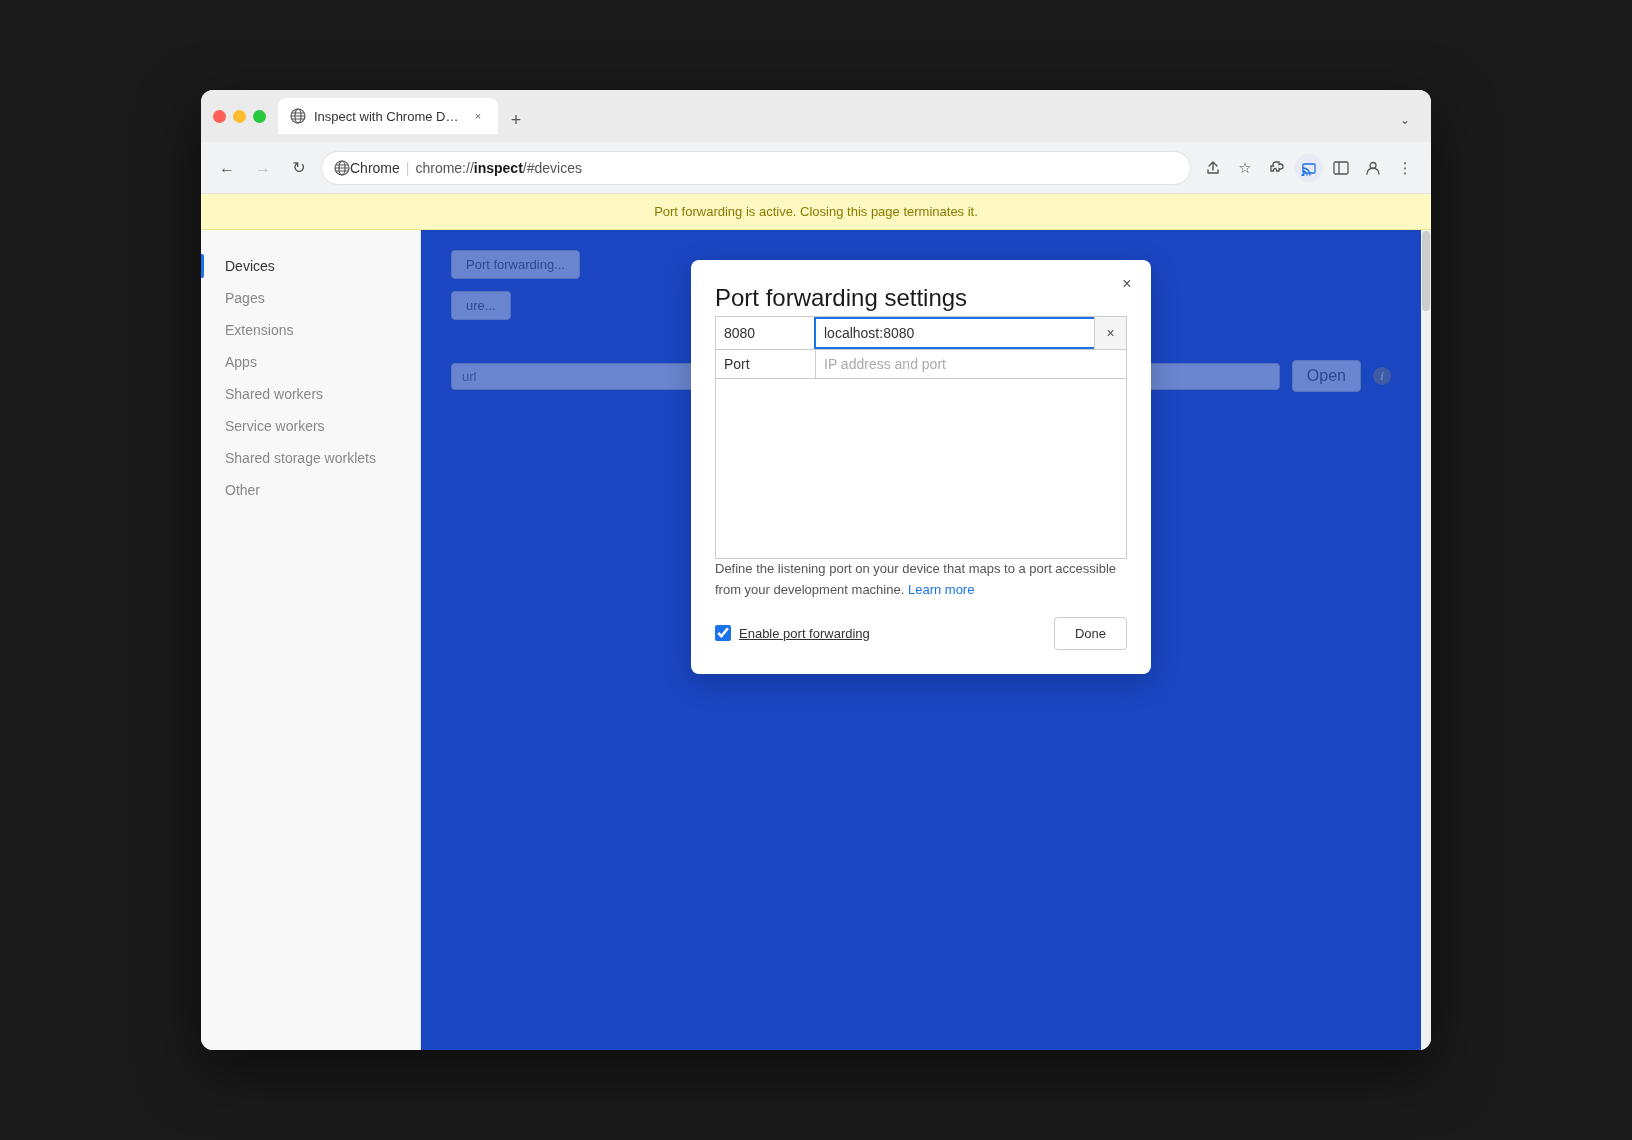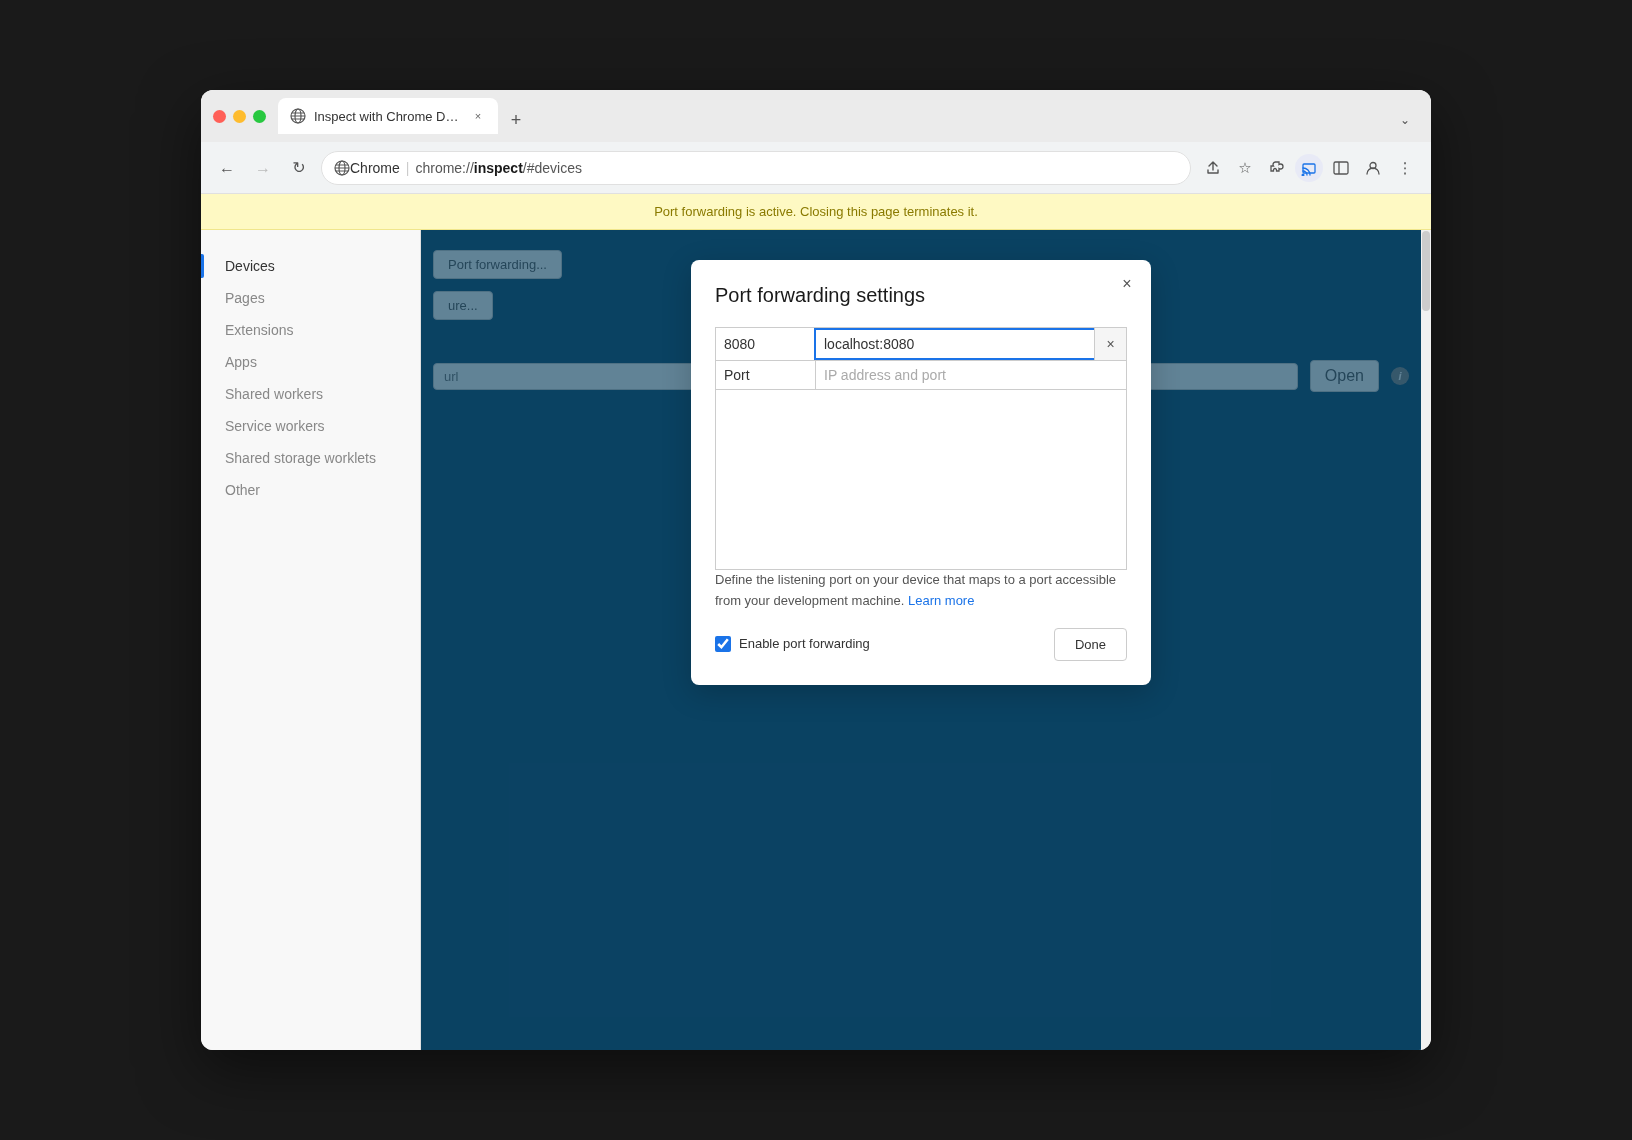--- a/index.html
+++ b/index.html
@@ -270,22 +270,22 @@
       top: 4px;
       bottom: 4px;
       width: 3px;
       background: #1a73e8;
       border-radius: 0 2px 2px 0;
     }
 
     
     .page-content {
       flex: 1;
-      background: #0c4a6e;
-      padding: 20px 12px;
+      background: #1d4ed8;
+      padding: 20px 30px;
       overflow-y: auto;
       position: relative;
     }
 
     
     .bg-content {
       opacity: 0.4;
     }
 
     .forwarding-row {
@@ -385,24 +385,24 @@
       display: flex;
       align-items: center;
       justify-content: center;
       cursor: pointer;
       color: #555;
       font-size: 16px;
       border-radius: 50%;
     }
 
     .modal-title {
-      font-size: 20px;
+      font-size: 24px;
       font-weight: 400;
       color: #1a1a1a;
-      margin-bottom: 20px;
+      margin-bottom: 4px;
     }
 
     .pf-row {
       display: flex;
       align-items: center;
       border: 1px solid #ccc;
     }
 
     .pf-row + .pf-row {
       border-top: none;
@@ -473,24 +473,26 @@
 
     
     .modal-footer {
       display: flex;
       align-items: center;
       justify-content: space-between;
     }
 
     .checkbox-label {
       display: flex;
+      align-items: center;
       gap: 8px;
       font-size: 13px;
       color: #333;
       cursor: pointer;
+      text-decoration: underline;
     }
 
     .checkbox-input {
       width: 16px;
       height: 16px;
       accent-color: #1a73e8;
       cursor: pointer;
     }
 
     .done-btn {

